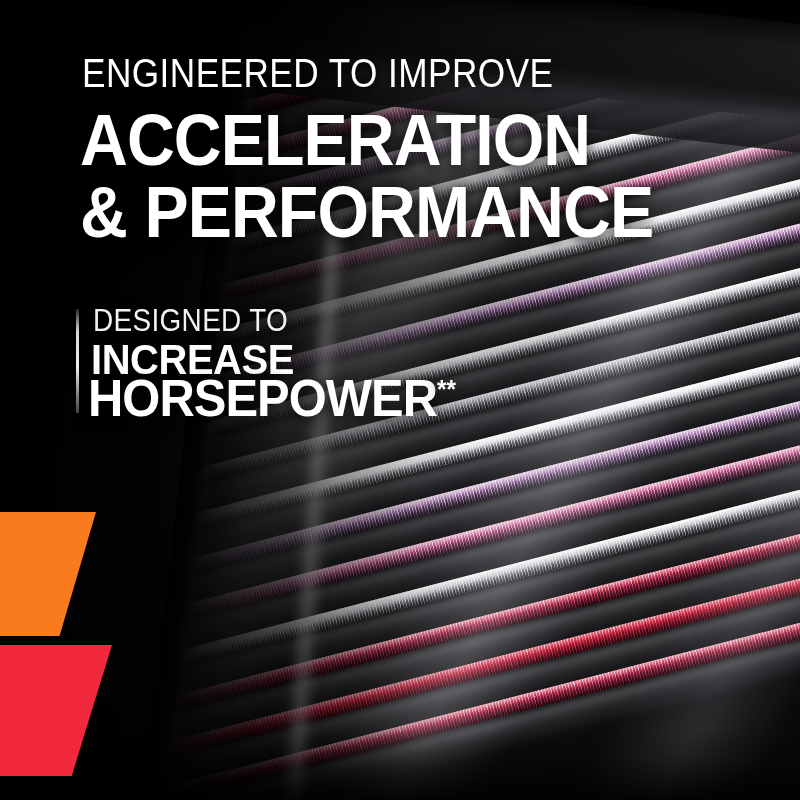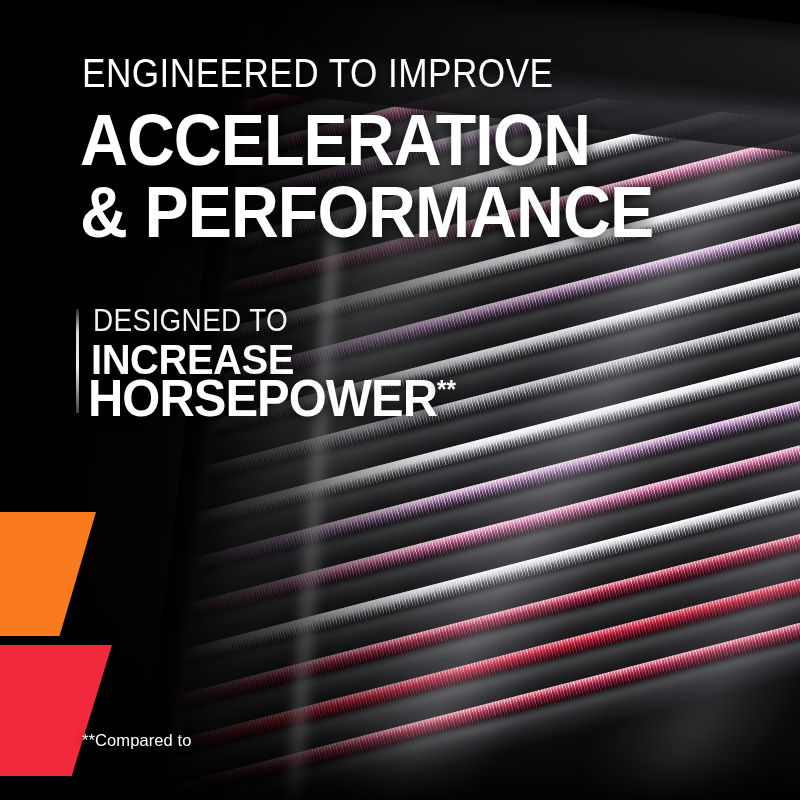--- a/index.html
+++ b/index.html
@@ -309,17 +309,16 @@
 
     <div class="sub-eyebrow">DESIGNED TO</div>
 
     <div class="sub-head">INCREASE</div>
 
     <div class="sub-head-big">
       <span>HORSEPOWER</span><span class="asterisk">**</span>
     </div>
 
     <div class="footnote">
-      <div>**Compared to</div>
     </div>
 
   </div>
 </div>
 
 </body></html>

